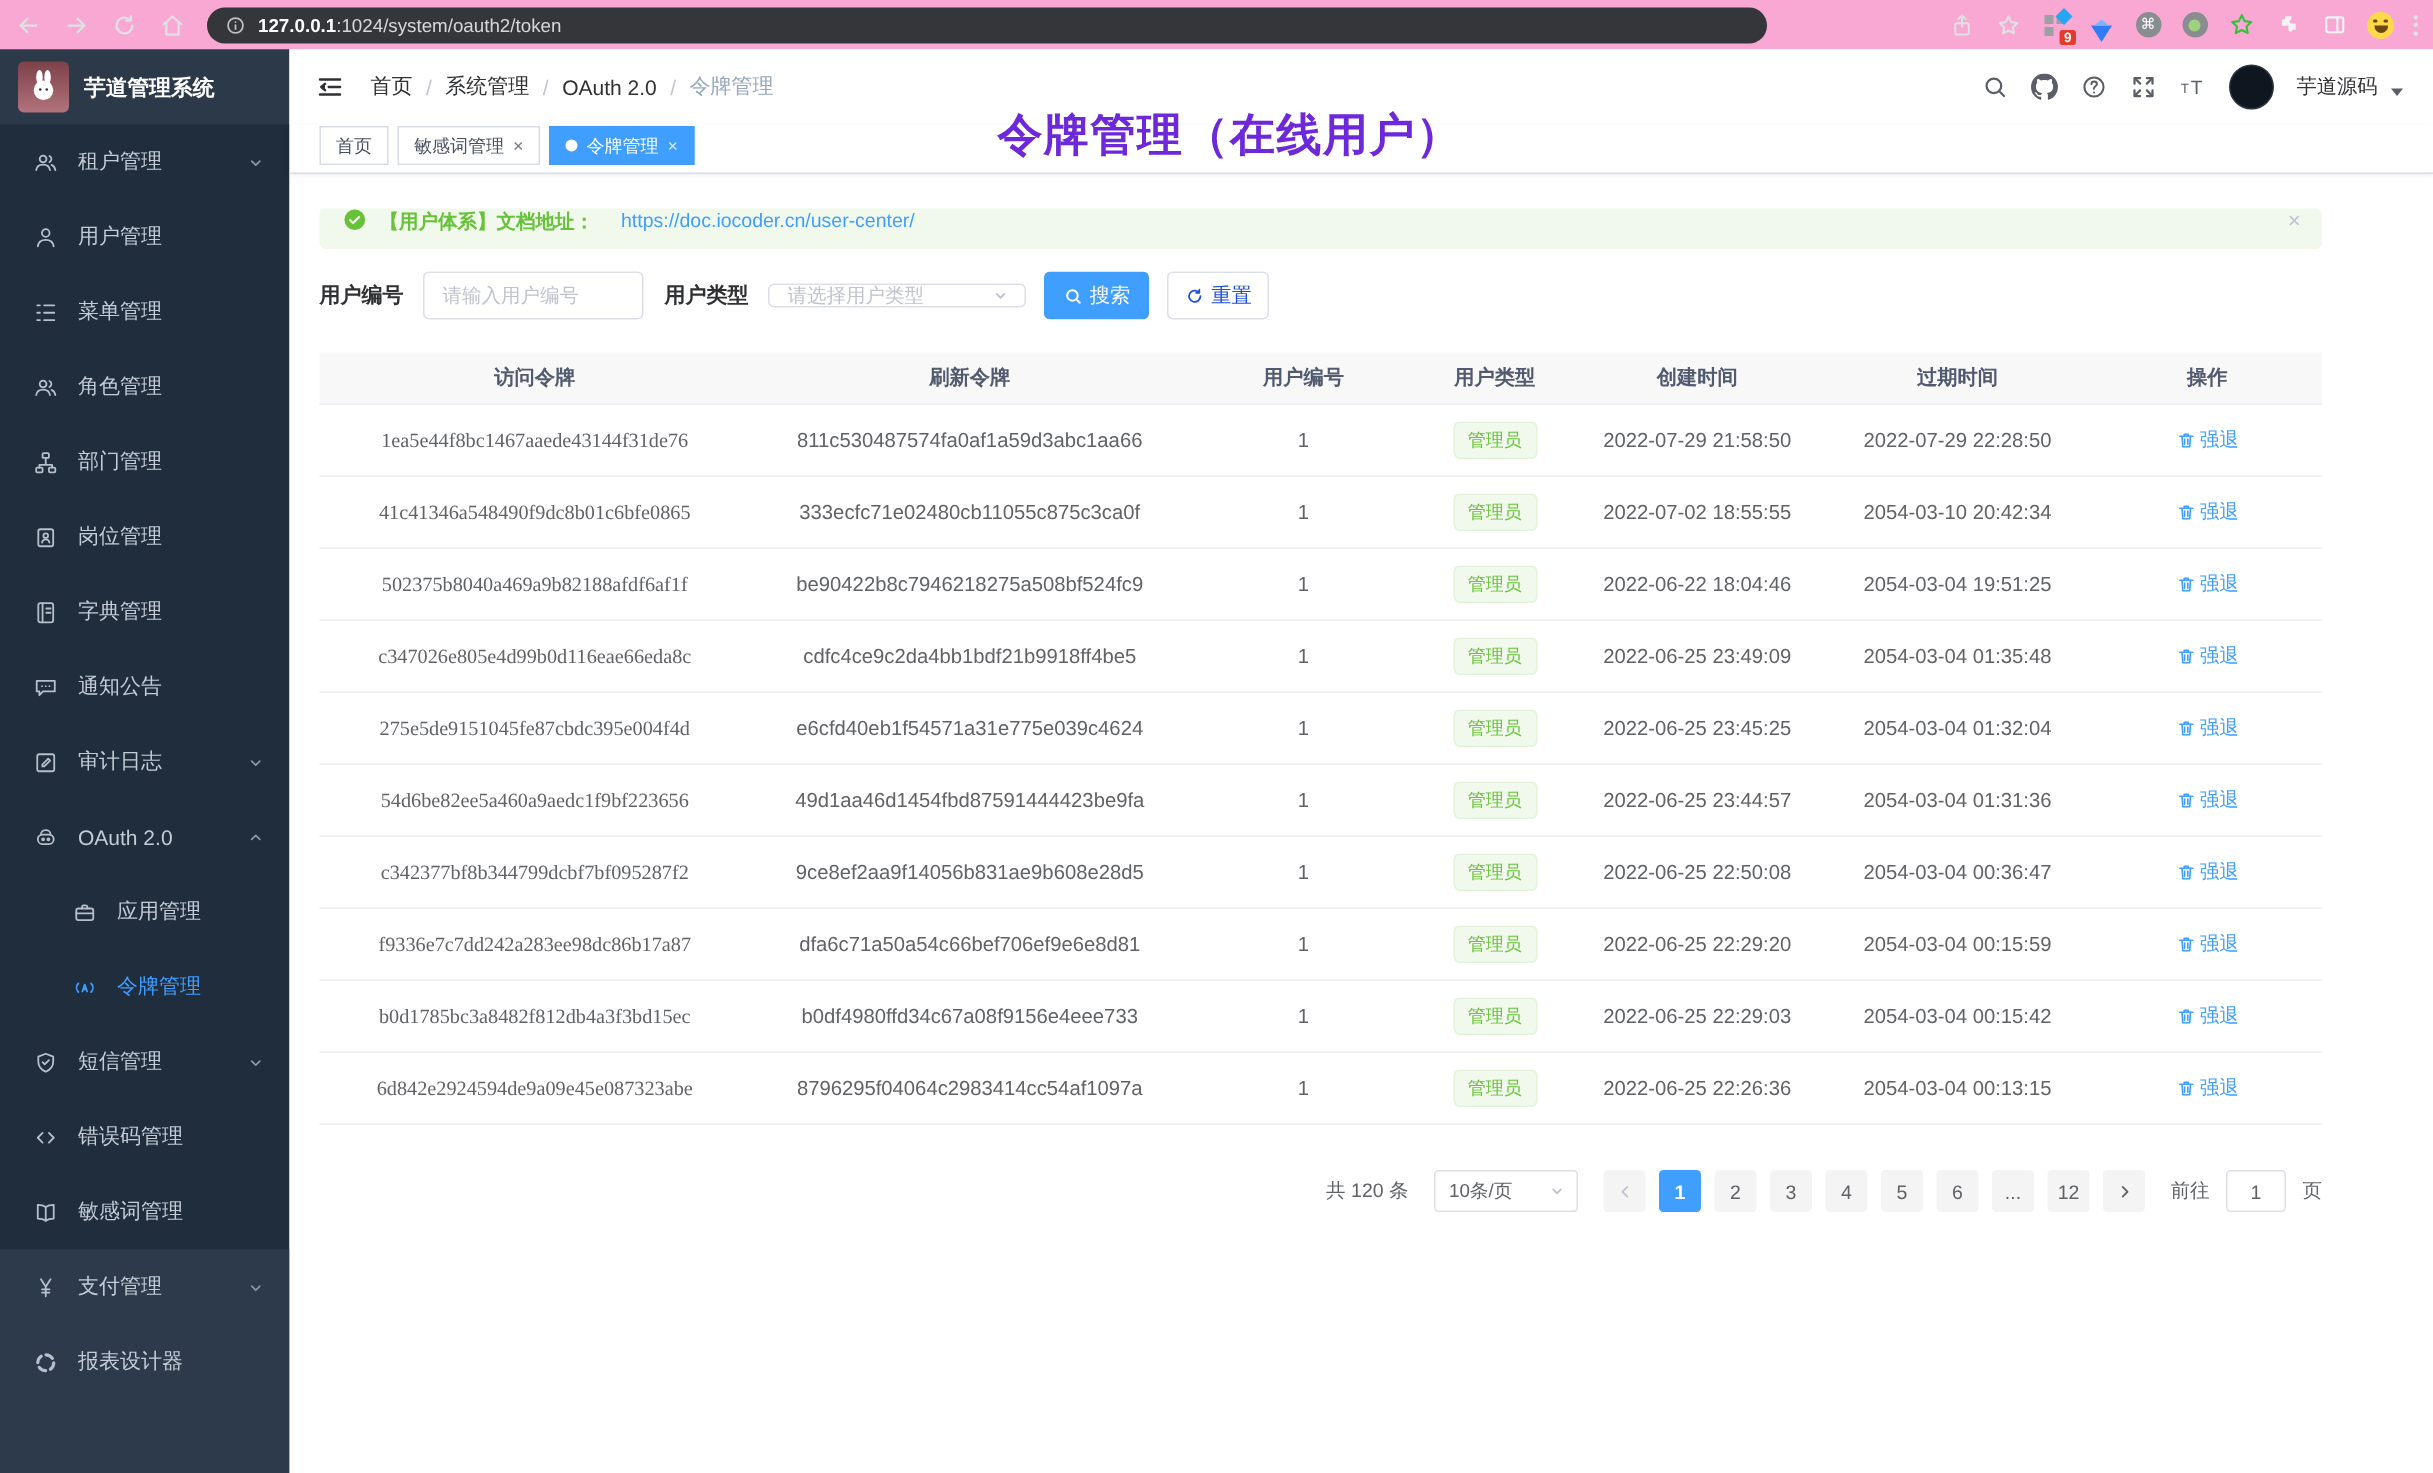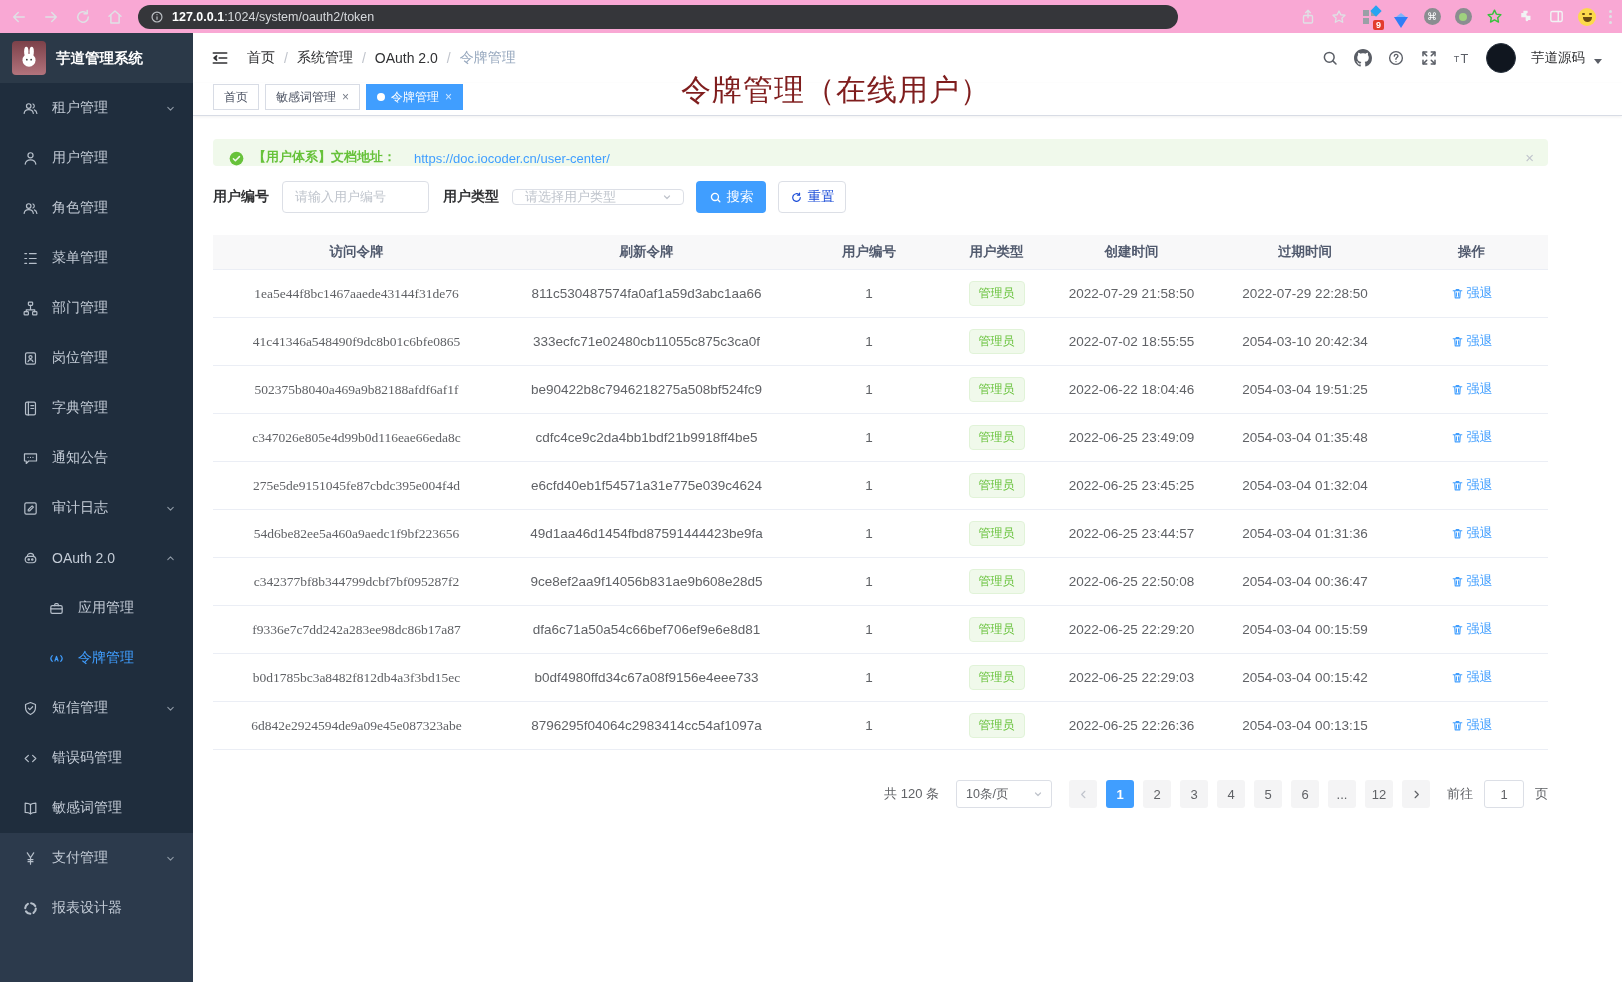--- a/index.html
+++ b/index.html
@@ -66,26 +66,26 @@
 
   
   .tabsbar{height:33px;border-bottom:1px solid #d8dce5;display:flex;align-items:center;padding:0 0 4px 20px;
     box-shadow:0 1px 3px rgba(0,0,0,.06);}
   .tab{height:26px;display:inline-flex;align-items:center;gap:6px;padding:0 10px;margin-right:6px;
     border:1px solid #d8dce5;background:#fff;color:#495060;font-size:12px;cursor:pointer;}
   .tab.active{background:#409eff;border-color:#409eff;color:#fff;}
   .tab .dot{width:8px;height:8px;border-radius:50%;background:#fff;flex:none;}
   .tab .close{font-size:12px;opacity:.75;}
 
-  .annotation{position:absolute;left:488px;top:37px;font-size:30px;font-weight:400;color:#7f1d1d;
+  .annotation{position:absolute;left:472px;top:37px;font-size:30px;font-weight:700;color:#6d28d9;
     letter-spacing:1px;pointer-events:none;}
 
   
   .page-inner{width:1335px;margin-left:20px;}
-  .alert{margin-top:23px;height:27px;background:#f0f9eb;border-radius:4px;display:flex;align-items:flex-end;
+  .alert{margin-top:23px;height:27px;background:#f0f9eb;border-radius:4px;display:flex;align-items:flex-start;
     padding:0 16px;font-size:13px;color:#67c23a;position:relative;}
   .alert .check{width:15px;height:15px;margin-right:9px;flex:none;}
   .alert b{font-weight:700;}
   .alert a{color:#409eff;text-decoration:none;margin-left:18px;cursor:pointer;}
   .alert .aclose{position:absolute;right:14px;color:#c0c4cc;font-size:15px;cursor:pointer;}
 
   .filters{margin-top:15px;display:flex;align-items:center;font-size:14px;}
   .flabel{font-weight:700;color:#303133;margin-right:13px;}
   .finput{width:147px;height:32px;border:1px solid #dcdfe6;border-radius:4px;display:flex;align-items:center;
     padding:0 12px;color:#bfc4cc;font-size:13px;cursor:text;}
@@ -257,34 +257,34 @@
             <svg viewBox="0 0 24 24" fill="none" stroke="currentColor" stroke-width="1.7" stroke-linecap="round" stroke-linejoin="round">
               <circle cx="12" cy="7.5" r="3.6"></circle>
               <path d="M4.5 20c.6-4 3.6-6 7.5-6s6.9 2 7.5 6"></path>
             </svg>
           </span>
           <span>用户管理</span>
         </div>
         <div class="menu-item">
           <span class="micon">
             <svg viewBox="0 0 24 24" fill="none" stroke="currentColor" stroke-width="1.7" stroke-linecap="round" stroke-linejoin="round">
+              <path d="M4 5h2.5M4 12h2.5M4 19h2.5M10.5 5H20M10.5 12H20M10.5 19H20"></path>
+            </svg>
+          </span>
+          <span>菜单管理</span>
+        </div>
+        <div class="menu-item">
+          <span class="micon">
+            <svg viewBox="0 0 24 24" fill="none" stroke="currentColor" stroke-width="1.7" stroke-linecap="round" stroke-linejoin="round">
               <circle cx="9.5" cy="8.5" r="3.2"></circle>
               <path d="M3 19c.5-3.5 3-5.3 6.5-5.3s6 1.8 6.5 5.3"></path>
               <path d="M15.5 5.6a3.2 3.2 0 0 1 0 5.8M17.5 14c2 .8 3.2 2.5 3.5 5"></path>
             </svg>
           </span>
           <span>角色管理</span>
-        </div>
-        <div class="menu-item">
-          <span class="micon">
-            <svg viewBox="0 0 24 24" fill="none" stroke="currentColor" stroke-width="1.7" stroke-linecap="round" stroke-linejoin="round">
-              <path d="M4 5h2.5M4 12h2.5M4 19h2.5M10.5 5H20M10.5 12H20M10.5 19H20"></path>
-            </svg>
-          </span>
-          <span>菜单管理</span>
         </div>
         <div class="menu-item">
           <span class="micon">
             <svg viewBox="0 0 24 24" fill="none" stroke="currentColor" stroke-width="1.7" stroke-linecap="round" stroke-linejoin="round">
               <rect x="9" y="3" width="6" height="4.5" rx="1"></rect>
               <rect x="3" y="16.5" width="6" height="4.5" rx="1"></rect>
               <rect x="15" y="16.5" width="6" height="4.5" rx="1"></rect>
               <path d="M12 7.5V12M6 16.5V14h12v2.5M12 12v2"></path>
             </svg>
           </span>

